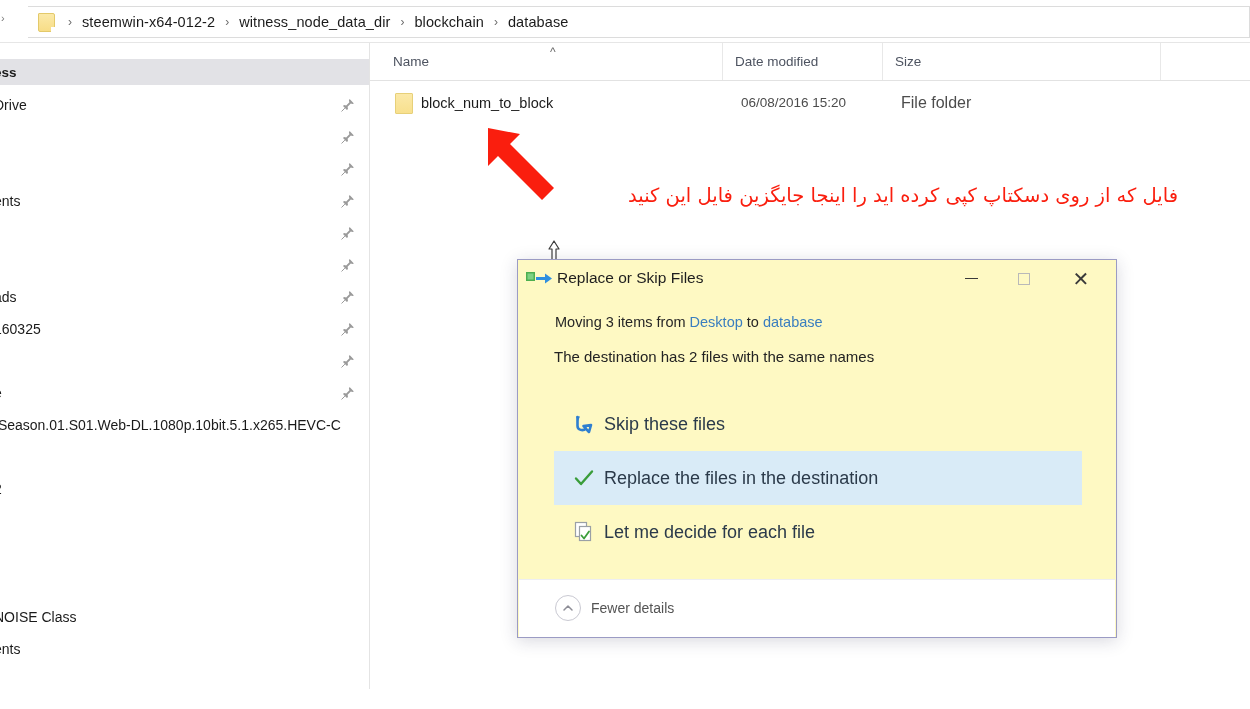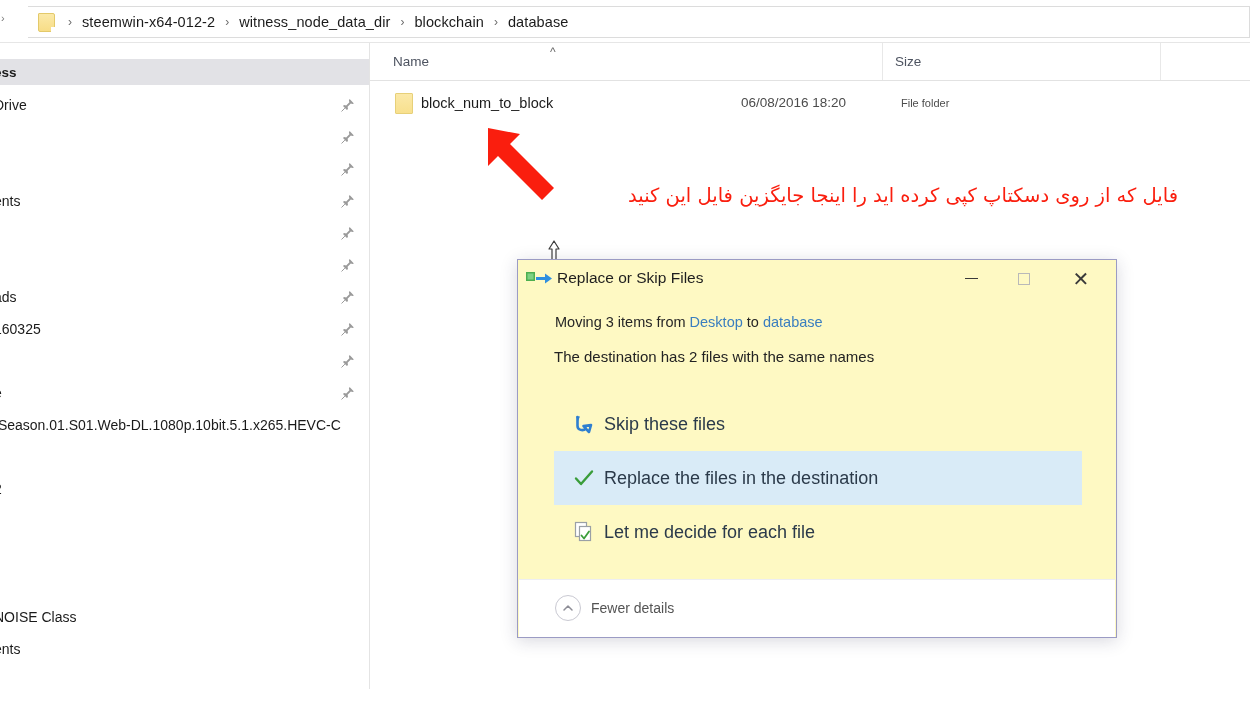--- a/index.html
+++ b/index.html
@@ -193,21 +193,21 @@
   .row-date {
     position: absolute;
     left: 371px;
     font-size: 13.5px;
     color: #4c4c4c;
     white-space: nowrap;
   }
   .row-type {
     position: absolute;
     left: 531px;
-    font-size: 11px;
+    font-size: 16px;
     color: #4c4c4c;
     white-space: nowrap;
   }
 
   
   .annot-arrow {
     position: absolute;
     left: 480px; top: 122px;
     width: 90px; height: 80px;
     pointer-events: none;
@@ -503,30 +503,33 @@
         </div>
       </div>
   </div>
 
   <div class="filelist">
     <div class="col-headers">
       <div class="col-h first" style="left:0px;width:352px;">
         <span>Name</span>
         <span class="sort-caret">^</span>
       </div>
+      <div class="col-h" style="left:352px;width:160px;">
+        <span>Date modified</span>
+      </div>
       <div class="col-h" style="left:512px;width:160px;">
         <span>Size</span>
       </div>
       <div class="col-h" style="left:790px;width:1px;padding:0;"></div>
     </div>
 
     <div class="row">
       <div class="row-folder-icon"></div>
       <div class="row-name">block_num_to_block</div>
-      <div class="row-date">06/08/2016 18:20</div>
+      <div class="row-date">06/08/2016 15:20</div>
       <div class="row-type">File folder</div>
     </div>
   </div>
 
   <svg class="annot-arrow" viewBox="0 0 90 80">
     <path d="M8 6 L40 12 L30 22 L74 66 L62 78 L18 34 L8 44 Z" fill="#FA1E0E"></path>
   </svg>
 
   <div class="annot-text">فایل که از روی دسکتاپ  کپی کرده اید را اینجا جایگزین فایل این  کنید</div>
 

